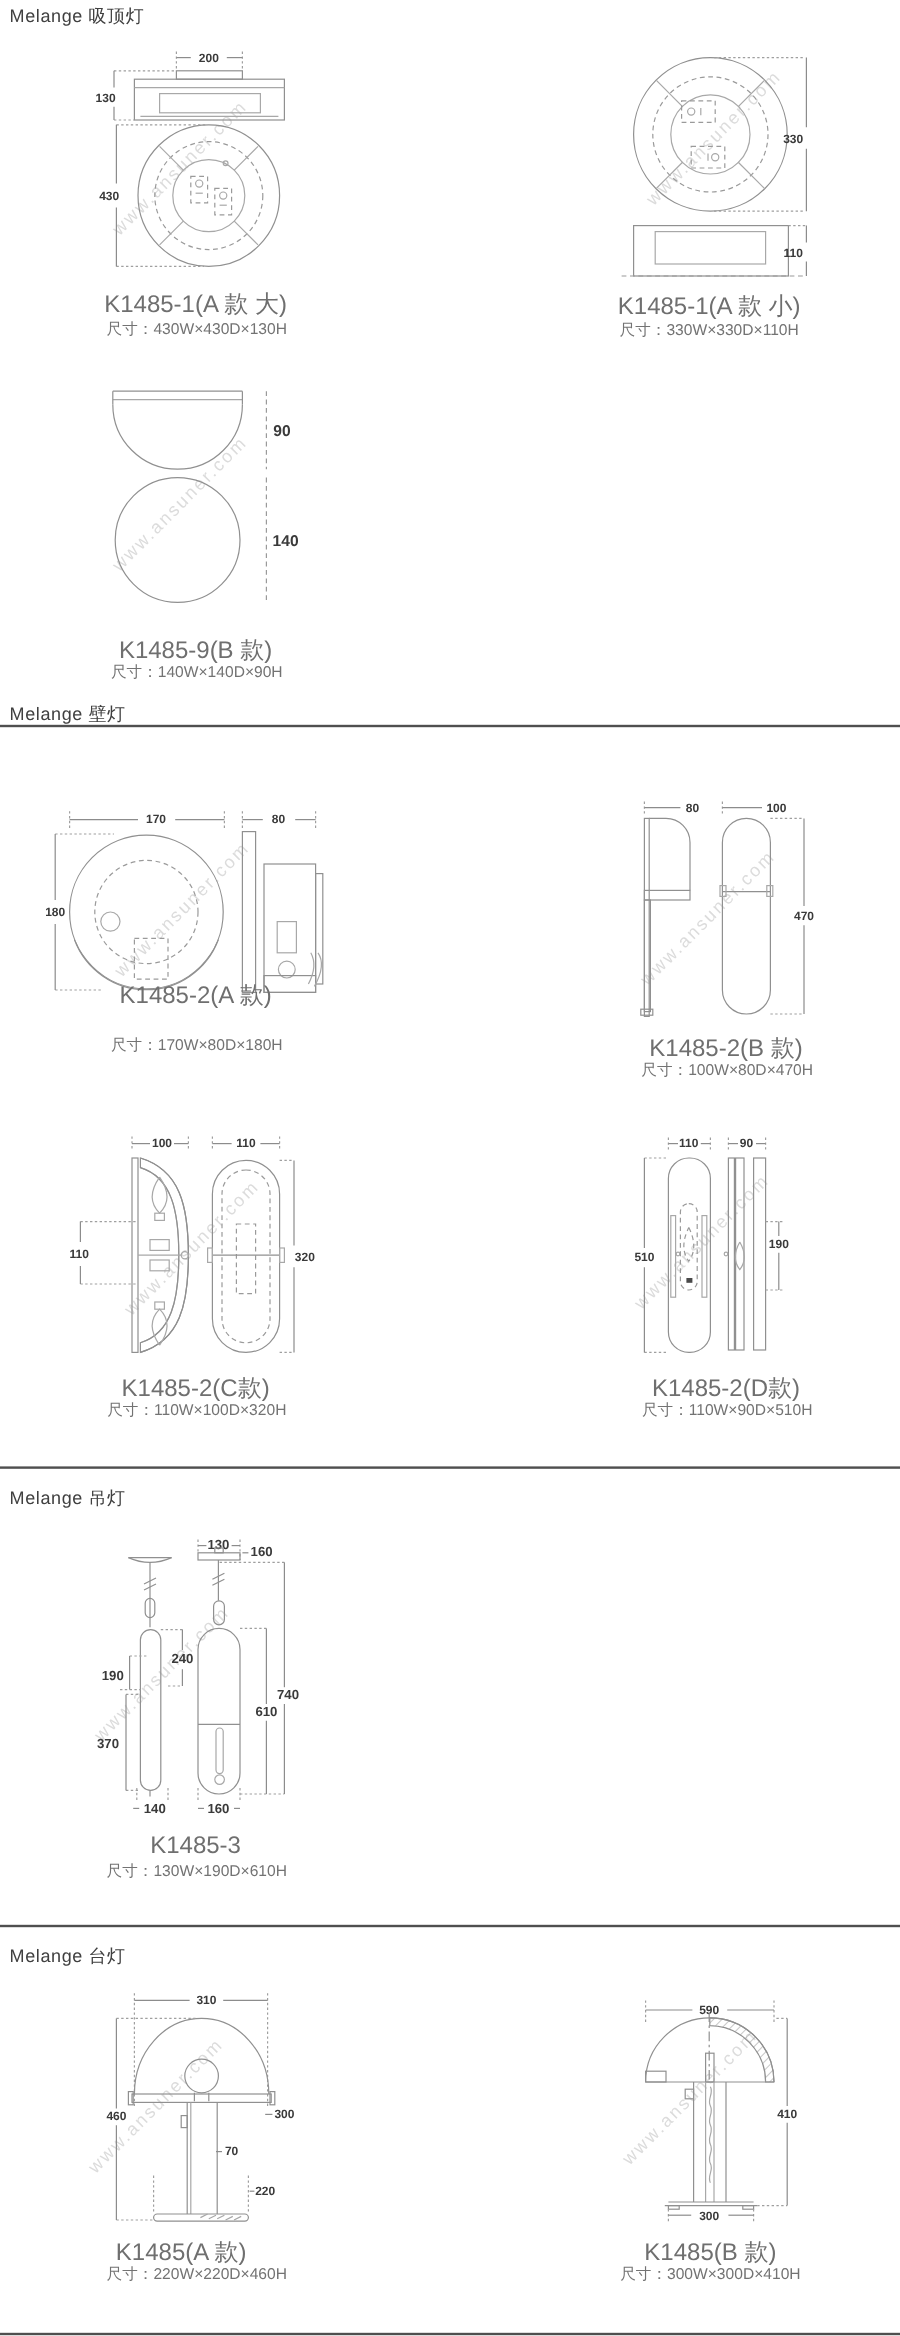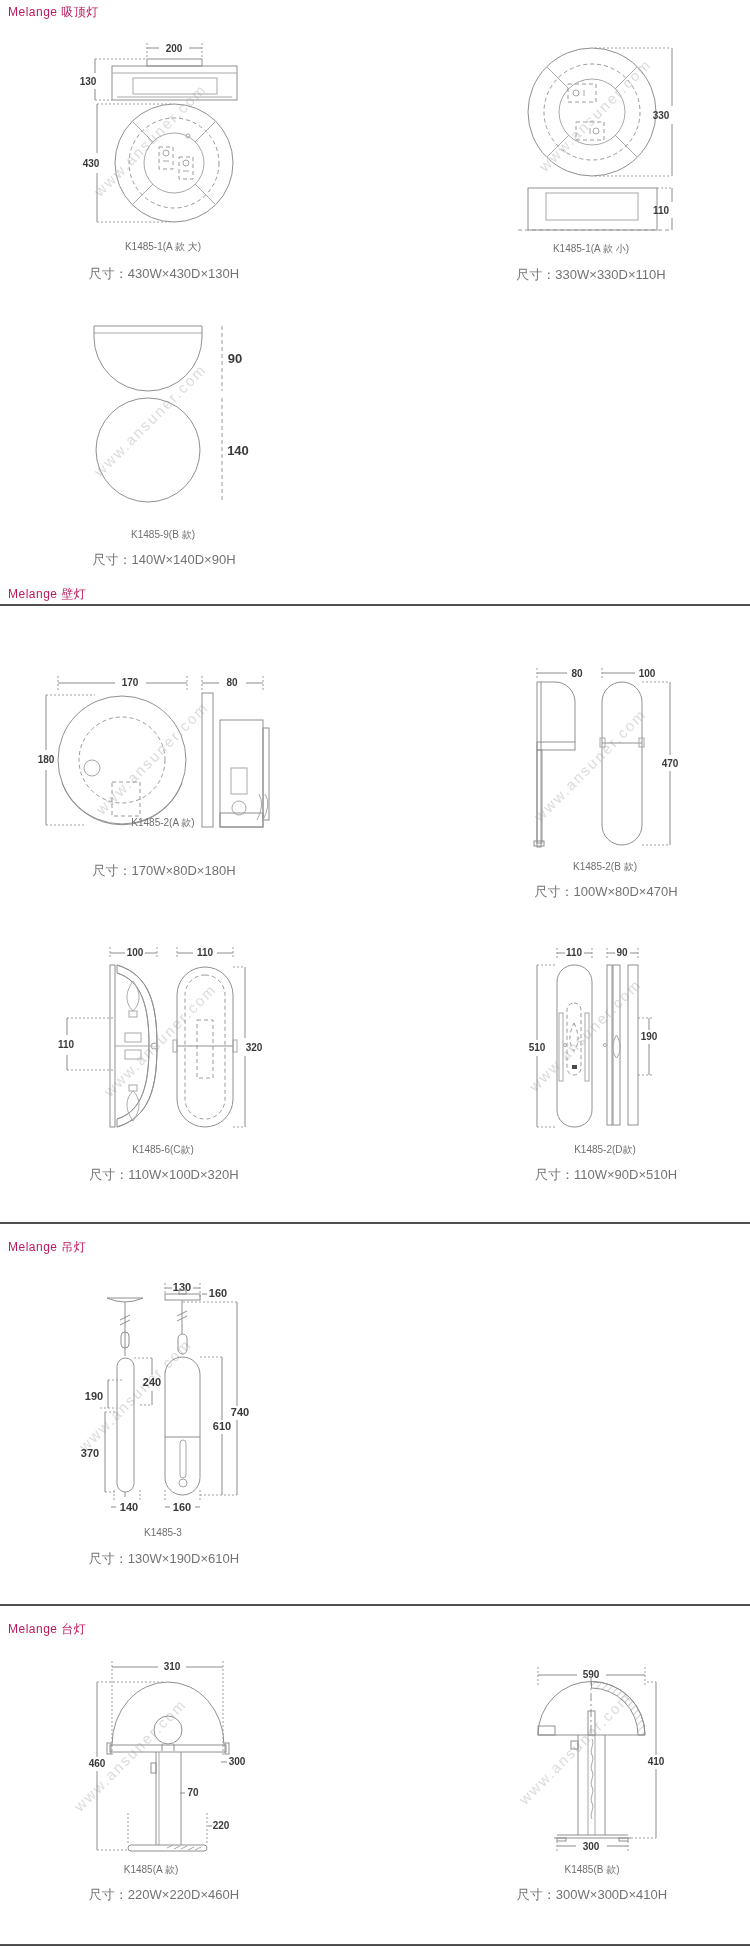--- a/index.html
+++ b/index.html
@@ -1,21 +1,21 @@
 <!DOCTYPE html>
 <html><head>
 <meta charset="utf-8">
 <style>
   html,body{margin:0;padding:0;background:#fff;}
   #page{position:relative;width:750px;height:1947px;background:#ffffff;overflow:hidden;
         font-family:"Liberation Sans",sans-serif;}
-  .section-heading{position:absolute;font-size:12px;color:#be185d;letter-spacing:.5px;white-space:nowrap;}
+  .section-heading{position:absolute;font-size:15px;color:#404040;letter-spacing:.5px;white-space:nowrap;}
   .divider{position:absolute;left:0;width:750px;height:2px;background:#4f4f4f;}
   .caption{position:absolute;transform:translateX(-50%);white-space:nowrap;text-align:center;}
-  .caption.name{font-size:10px;color:#6f6f6f;}
+  .caption.name{font-size:20px;color:#6f6f6f;}
   .caption.size{font-size:13px;color:#737373;font-weight:500;}
   .wm{position:absolute;color:#dcdcdc;font-size:15px;letter-spacing:2px;white-space:nowrap;
       transform:translate(-50%,-50%) rotate(-45deg);}
   svg.drawing{position:absolute;overflow:visible;}
   svg .ln{stroke:#909090;stroke-width:1;fill:none;}
   svg .lt{stroke:#a8a8a8;stroke-width:1;fill:none;}
   svg .dsh{stroke:#9a9a9a;stroke-width:1;fill:none;stroke-dasharray:4,3;}
   svg .dot{stroke:#9f9f9f;stroke-width:1;fill:none;stroke-dasharray:2,2;}
   svg .dim{stroke:#8c8c8c;stroke-width:1;fill:none;}
   svg text{font-family:"Liberation Sans",sans-serif;font-weight:bold;fill:#3a3a3a;
@@ -230,21 +230,21 @@
     <rect class="dsh" x="142" y="75" width="16" height="58"></rect>
     <line class="ln" x1="122" y1="101" x2="178" y2="101"></line>
     <rect class="lt" x="118" y="95" width="4" height="12"></rect>
       <rect class="lt" x="178" y="95" width="4" height="12"></rect>
     <line class="dot" x1="178" y1="22" x2="190" y2="22"></line>
       <line class="dot" x1="178" y1="182" x2="190" y2="182"></line>
     <line class="dim" x1="190" y1="22" x2="190" y2="93"></line>
       <line class="dim" x1="190" y1="111" x2="190" y2="182"></line>
     <text x="199" y="106">320</text>
   </svg>
-  <div class="caption name" style="left:163px;top:1143px">K1485-6(C款)</div>
+  <div class="caption name" style="left:163px;top:1143px">K1485-2(C款)</div>
   <div class="caption size" style="left:164px;top:1166px">尺寸：110W×100D×320H</div>
 
   <svg class="drawing" style="left:445px;top:945px" width="265" height="195" viewBox="0 0 265 195">
     <defs>
       <pattern id="hD" width="5" height="5" patternUnits="userSpaceOnUse" patternTransform="rotate(45)">
         <line x1="0" y1="0" x2="0" y2="5" stroke="#a0a0a0" stroke-width="1"></line>
       </pattern>
     </defs>
     <line class="dot" x1="112" y1="3" x2="112" y2="14"></line>
       <line class="dot" x1="147" y1="3" x2="147" y2="14"></line>

